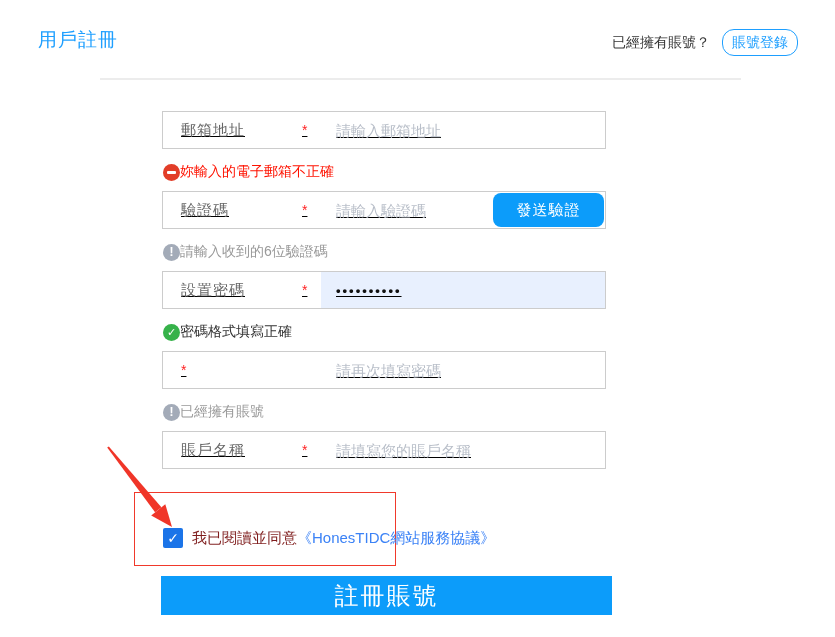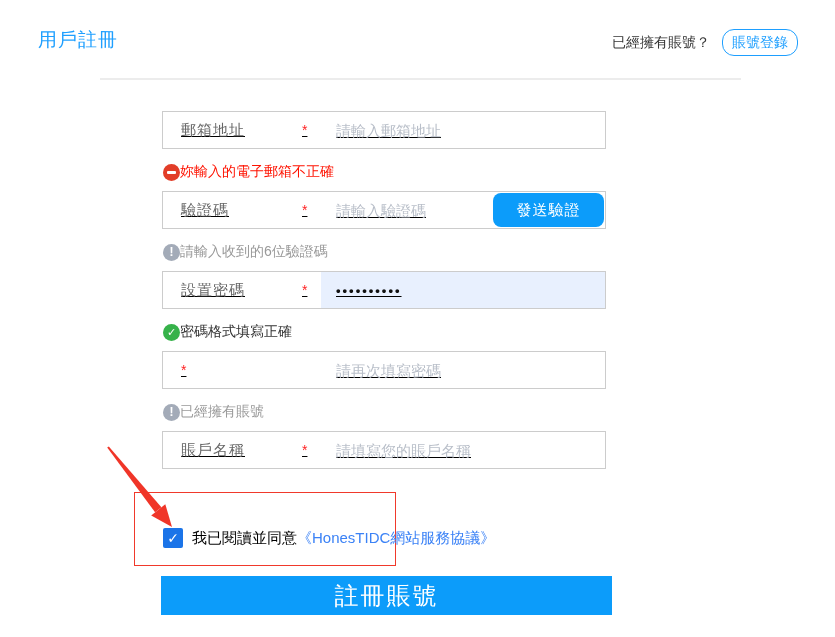--- a/index.html
+++ b/index.html
@@ -48,21 +48,21 @@
   .msg.info .msg-text { color:#999; }
   .msg.success .msg-text { color:#333; }
 
   
   .annot-box { left:134px; top:492px; width:262px; height:74px; border:1.5px solid #f0392b; z-index:4; }
   .agreement { left:163px; top:528px; display:flex; align-items:center; z-index:5; }
   .checkbox { width:20px; height:20px; background:#1b74e8; border-radius:2px; color:#fff;
               font-size:14px; font-weight:bold; display:flex; align-items:center;
               justify-content:center; cursor:pointer; flex:none; }
   .checkbox::after { content:"✓"; }
-  .agree-text { margin-left:9px; font-size:15px; color:#000000; }
+  .agree-text { margin-left:9px; font-size:15px; color:#7f1d1d; }
   .agree-link { font-size:15px; color:#3b82f6; text-decoration:none; cursor:pointer; }
   .annot-arrow { left:100px; top:440px; width:85px; height:95px; z-index:6; pointer-events:none; }
 
   
   .submit-btn { left:161px; top:576px; width:451px; height:39px; background:#0c9cfa; border:none;
                 color:#fff; font-size:24px; letter-spacing:2px; cursor:pointer;
                 display:flex; align-items:center; justify-content:center;
                 font-family:"Liberation Sans","DejaVu Sans",sans-serif; }
 </style>
 </head>

